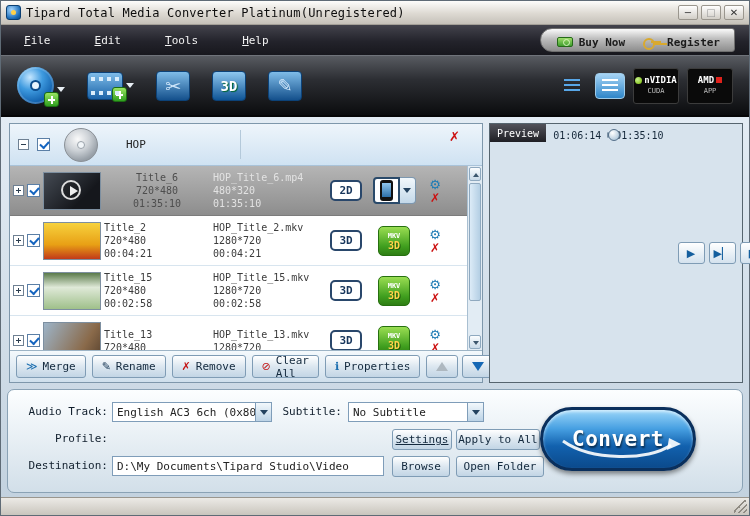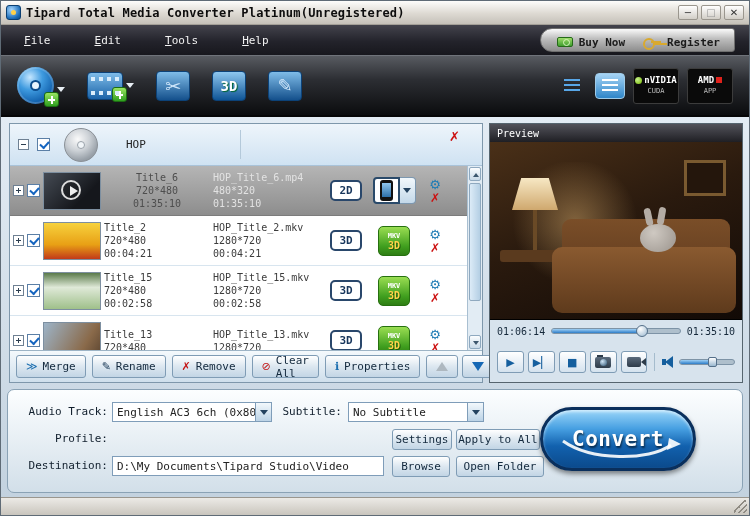--- a/index.html
+++ b/index.html
@@ -8,21 +8,21 @@
 
   .window { position:absolute; inset:0; border:1px solid #5f6b76; background:#d4d0c8; }
 
   
   .titlebar { position:absolute; top:0; left:0; right:0; height:24px;
     background:linear-gradient(#fdfdfb,#ddd9d2 55%,#c5c1b9); border-bottom:1px solid #a39f97;
     display:flex; align-items:center; padding:0 5px; }
   .app-icon { width:15px; height:15px; margin-right:5px; border-radius:3px; flex:none;
     background:radial-gradient(circle at 35% 30%, #a8d8ff, #1a6cb8 70%, #0c4a85); border:1px solid #0b3f72; position:relative; }
   .app-icon::after { content:""; position:absolute; left:4px; top:4px; width:5px; height:5px; border-radius:50%; background:#ffd24a; }
-  .title-text { font-weight:bold; font-size:12px; color:#0d0d0d; letter-spacing:.2px; }
+  .title-text { font-weight:normal; font-size:12px; color:#0d0d0d; letter-spacing:.2px; }
   .win-controls { margin-left:auto; display:flex; gap:3px; }
   .win-btn { width:20px; height:15px; display:flex; align-items:center; justify-content:center;
     font:10px "DejaVu Sans",sans-serif; color:#333; background:linear-gradient(#ffffff,#d2cec7);
     border:1px solid #9a968e; border-radius:2px; cursor:default; }
   .win-btn.max { color:#999; }
 
   
   .menubar { position:absolute; top:24px; left:0; right:0; height:30px;
     background:linear-gradient(#43434c,#23232b 55%,#17171d); display:flex; align-items:center; padding:0 14px 0 20px; }
   .menu-item { color:#f2f2f2; margin-right:38px; padding:2px 3px; cursor:default; }
@@ -163,21 +163,21 @@
   .lt-ic { font-family:"DejaVu Sans",sans-serif; font-size:11px; line-height:11px; }
   .lt-ic.blue { color:#1d6fb0; } .lt-ic.red { color:#c41515; } .lt-ic.dark { color:#1b3a57; }
   .move-group { margin-left:auto; display:flex; gap:4px; }
   .move-btn { width:32px; height:23px; background:linear-gradient(#ffffff,#dce7f0 50%,#c2d5e5);
     border:1px solid #7f9cb5; border-radius:3px; display:flex; align-items:center; justify-content:center; cursor:default; }
   .tri-up { width:0; height:0; border-left:6px solid transparent; border-right:6px solid transparent; border-bottom:9px solid #aeb8c0; }
   .tri-down { width:0; height:0; border-left:6px solid transparent; border-right:6px solid transparent; border-top:9px solid #1668b5; }
 
   
   .preview-panel { position:absolute; top:122px; left:488px; width:254px; height:260px;
-    border:1px solid #56656f; background:#d7e3ed; display:flex; flex-direction:column; }
+    border:1px solid #56656f; background:#d7e3ed; display:flex; flex-direction:row; }
   .preview-header { height:18px; flex:none; background:linear-gradient(#52525a,#1f1f24); color:#fff;
     font-size:10px; display:flex; align-items:center; padding:0 7px; }
   .video { flex:none; height:178px; margin:0; background:linear-gradient(160deg,#4a3018,#2a1a0e 45%,#120a06);
     position:relative; overflow:hidden; border-bottom:1px solid #000; }
   .glow { position:absolute; left:10px; top:20px; width:150px; height:120px;
     background:radial-gradient(circle, rgba(255,205,130,.4), transparent 65%); }
   .lamp-shade { position:absolute; left:22px; top:36px; width:46px; height:32px;
     background:linear-gradient(#f7e8c4,#cfa86e); clip-path:polygon(20% 0,80% 0,100% 100%,0 100%); }
   .lamp-pole { position:absolute; left:43px; top:68px; width:4px; height:42px; background:#6a4a26; }
   .side-table { position:absolute; left:10px; top:108px; width:74px; height:12px; background:#5a3a1e; border-radius:3px; }
@@ -543,21 +543,21 @@
       <span class="val">English AC3 6ch (0x80</span>
       <span class="arrow"></span>
     </div>
     <div class="form-label" style="left:250px; top:15px; width:84px;">Subtitle:</div>
     <div class="combo" style="left:340px; top:12px; width:136px;">
       <span class="val">No Subtitle</span>
       <span class="arrow"></span>
     </div>
 
     <div class="form-label" style="left:6px; top:42px;">Profile:</div>
-    <div class="form-btn" style="left:384px; top:39px; width:60px;">Settings</div>
+    <div class="form-btn" style="left:384px; top:39px; width:60px;text-decoration:underline;">Settings</div>
     <div class="form-btn" style="left:448px; top:39px; width:84px;">Apply to All</div>
 
     <div class="form-label" style="left:6px; top:69px;">Destination:</div>
     <input class="text-input" style="left: 104px; top: 66px; width: 272px;" value="D:\My Documents\Tipard Studio\Video">
     <div class="form-btn" style="left:384px; top:66px; width:58px;">Browse</div>
     <div class="form-btn" style="left:448px; top:66px; width:88px;">Open Folder</div>
 
     <div class="convert">
       <svg class="swoosh" width="128" height="26" viewBox="0 0 128 26">
         <path d="M6 4 C 34 24, 92 24, 114 8" stroke="#ffffff" stroke-width="3" fill="none" opacity="0.9"></path>

